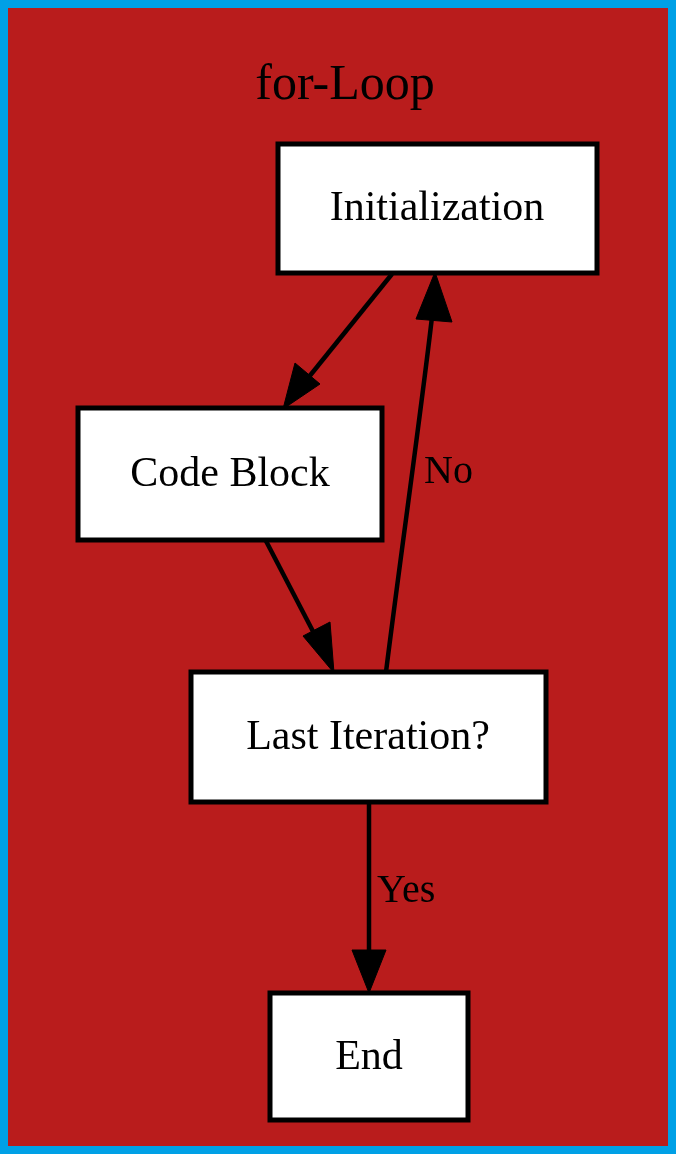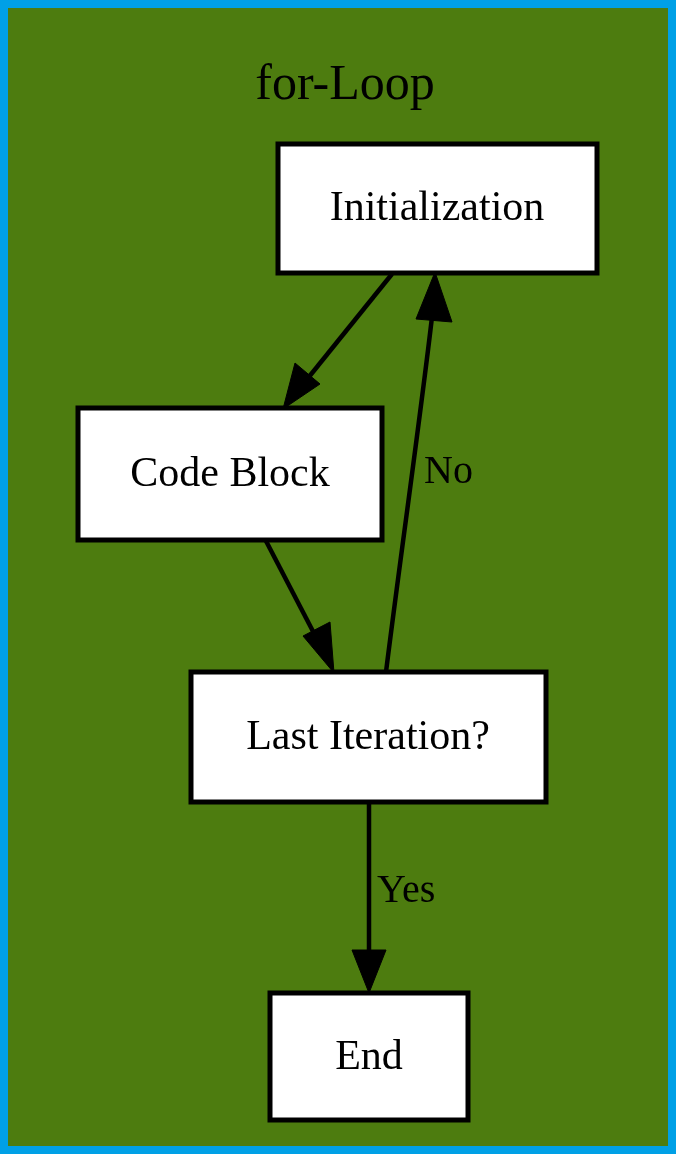--- a/index.html
+++ b/index.html
@@ -10,21 +10,21 @@
   body {
     width: 676px;
     height: 1154px;
     font-family: "Liberation Serif", "DejaVu Serif", serif;
   }
   #canvas {
     position: relative;
     width: 676px;
     height: 1154px;
     box-sizing: border-box;
-    background: #4d7c0f;
+    background: #b91c1c;
     overflow: hidden;
   }
   
   #frame-border {
     position: absolute;
     left: 0;
     top: 0;
     width: 676px;
     height: 1154px;
     box-sizing: border-box;

